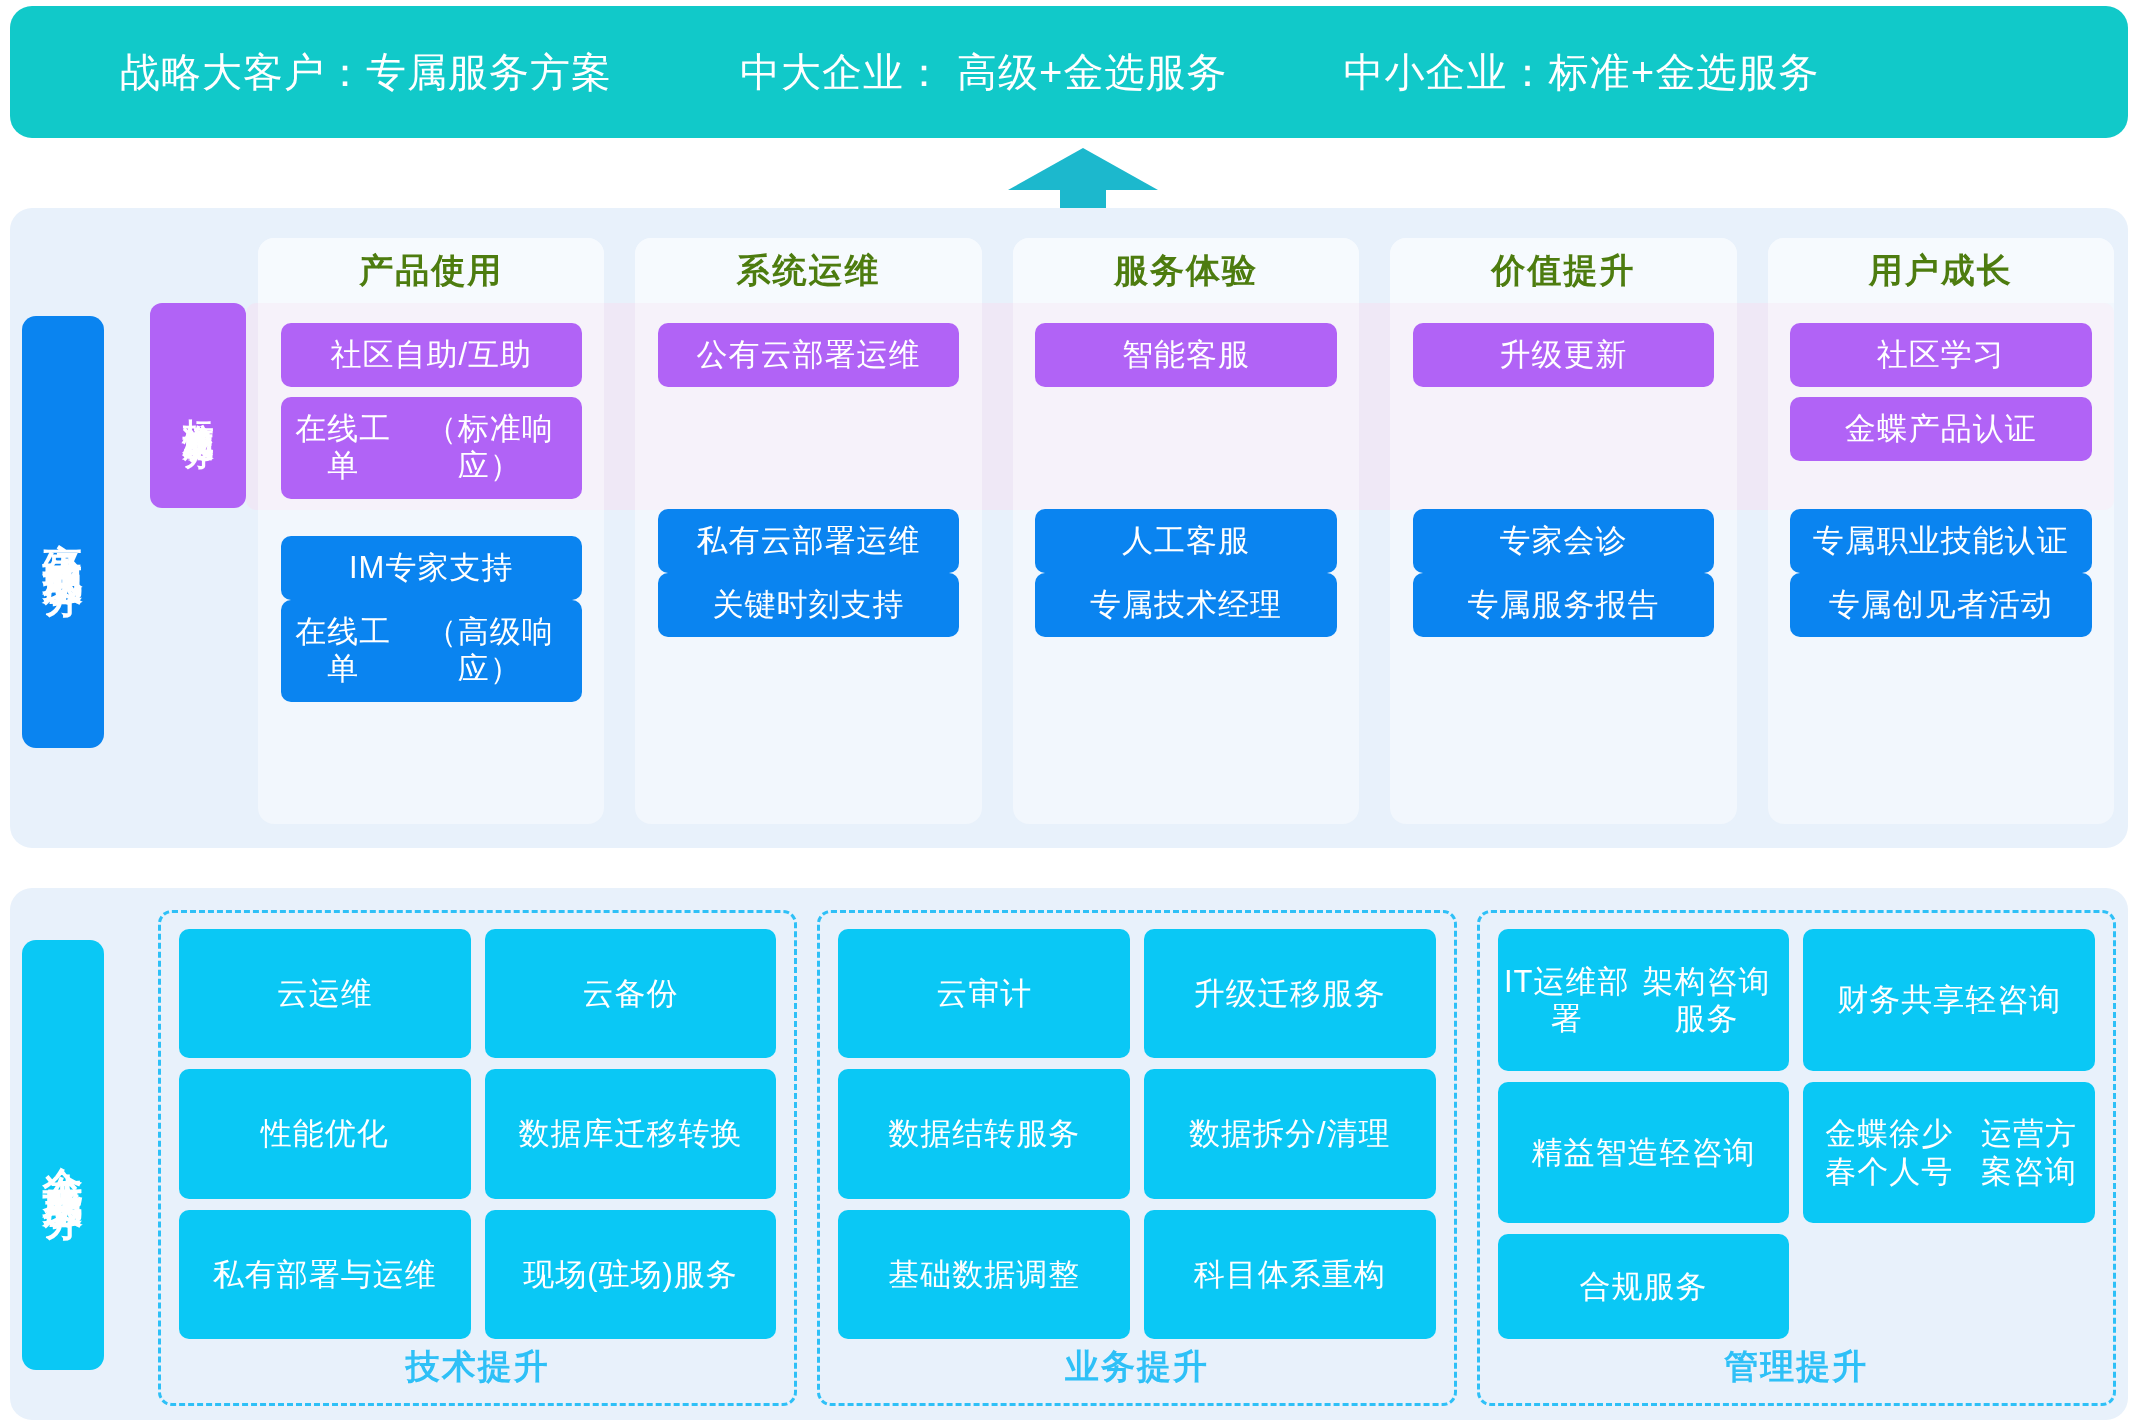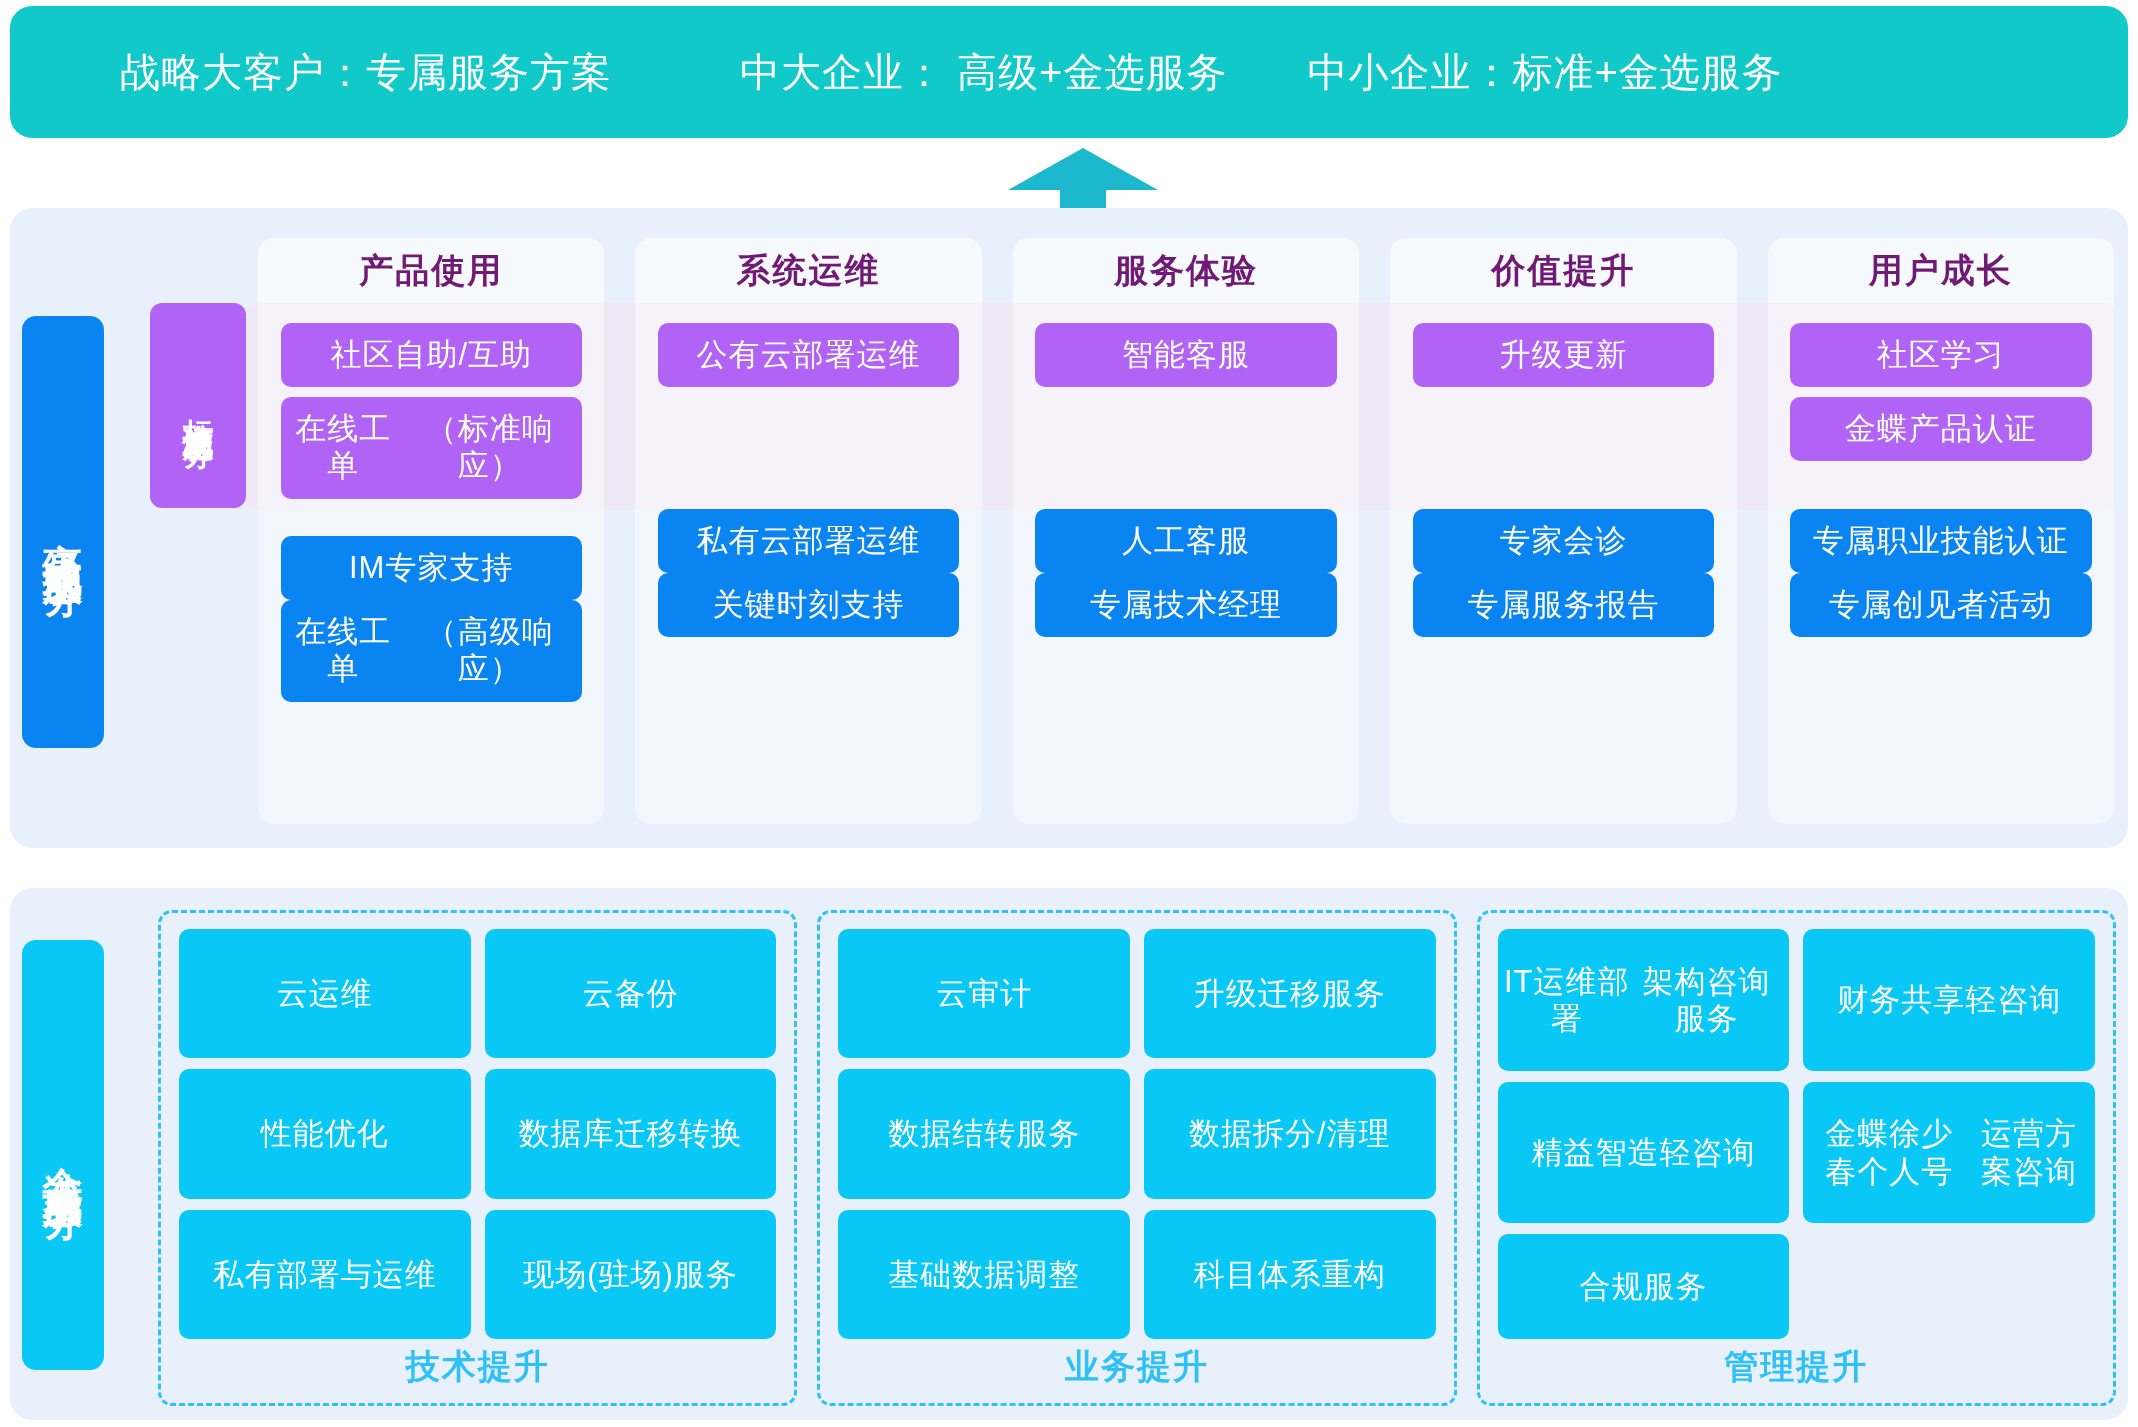--- a/index.html
+++ b/index.html
@@ -13,21 +13,21 @@
     position:absolute;left:10px;top:6px;width:2118px;height:132px;
     background:#11c9c9;border-radius:22px;
     display:flex;align-items:center;
   }
   .banner-item{
     color:#ffffff;font-size:40px;font-weight:400;letter-spacing:1px;
     white-space:nowrap;
   }
   #banner-0{margin-left:110px;}
   #banner-1{margin-left:128px;}
-  #banner-2{margin-left:80px;}
+  #banner-2{margin-left:116px;font-family:Liberation Mono, monospace;}
 
   
   #up-arrow{
     position:absolute;left:1008px;top:148px;width:150px;height:62px;
   }
   #up-arrow .head{
     position:absolute;left:0;top:0;width:0;height:0;
     border-left:75px solid transparent;border-right:75px solid transparent;
     border-bottom:42px solid #1cb8cd;
   }
@@ -74,21 +74,21 @@
     flex:1;display:flex;flex-direction:column;align-items:center;
     background:rgba(255,255,255,0.42);border-radius:16px;
     padding-top:0;
   }
   .col-head{
     width:100%;height:65px;
     background:#f6fafe;border-radius:16px 16px 0 0;
     display:flex;align-items:center;justify-content:center;
   }
   .col-head span{
-    color:#701a75;font-size:34px;font-weight:bold;letter-spacing:2px;
+    color:#4d7c0f;font-size:34px;font-weight:bold;letter-spacing:2px;
   }
   .col-purple{
     width:100%;padding:20px 0 16px 0;min-height:185px;box-sizing:border-box;
     display:flex;flex-direction:column;align-items:center;gap:10px;
   }
   .col-blue{
     width:100%;padding:21px 0 24px 0;box-sizing:border-box;
     display:flex;flex-direction:column;align-items:center;
   }
   .chip{

